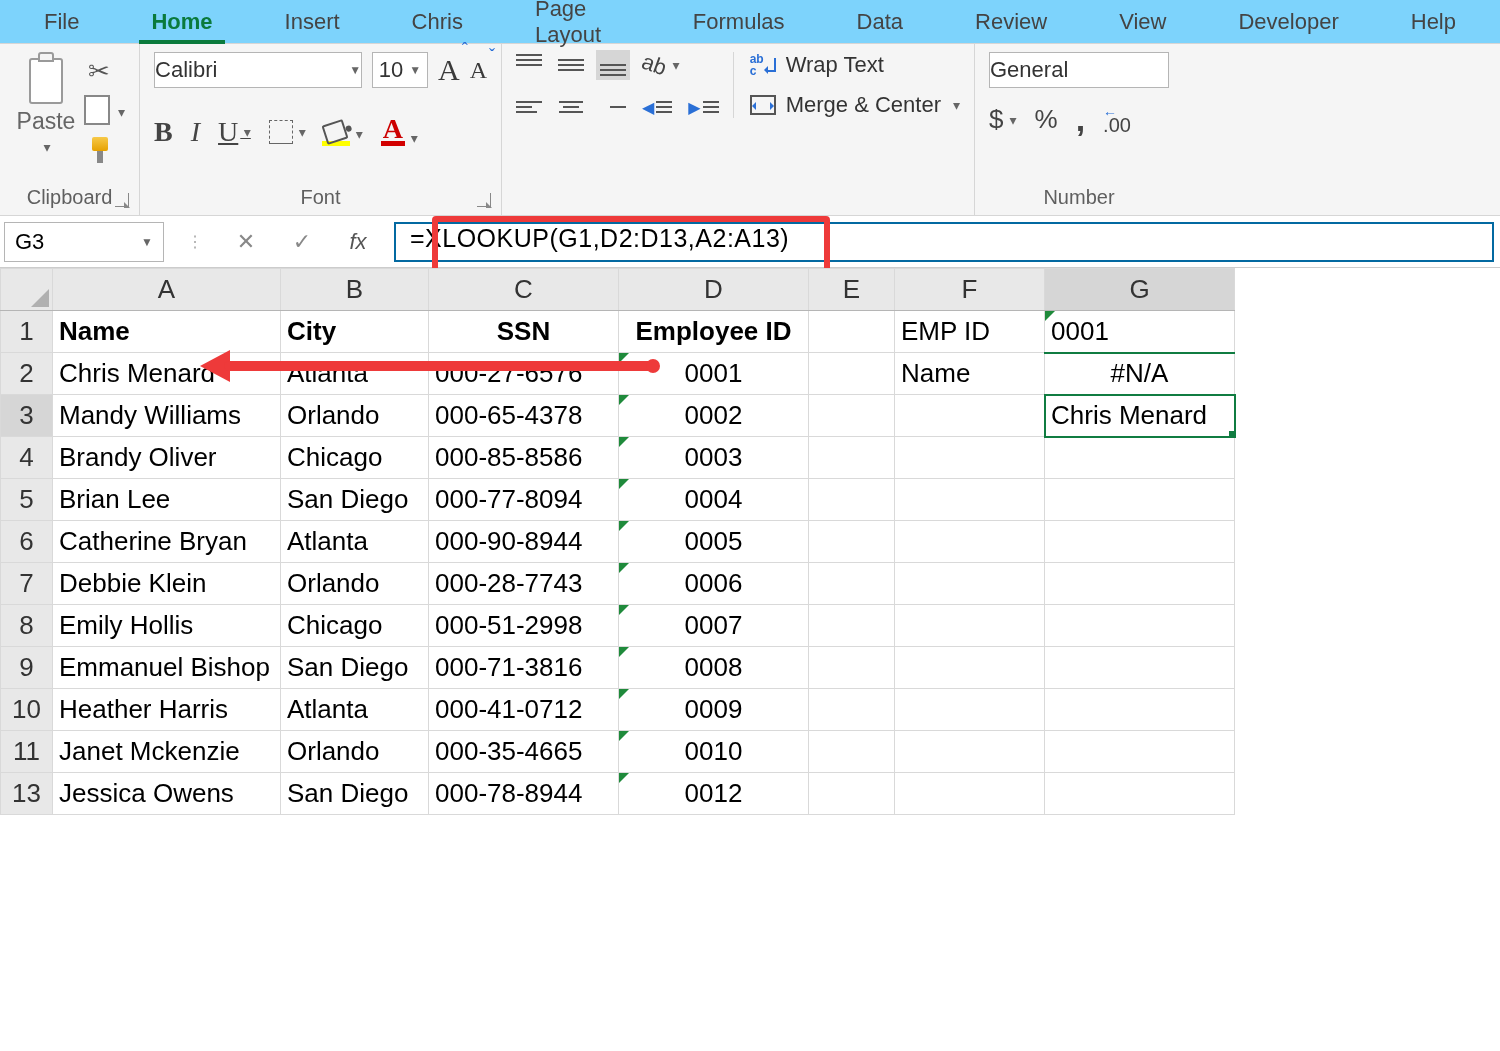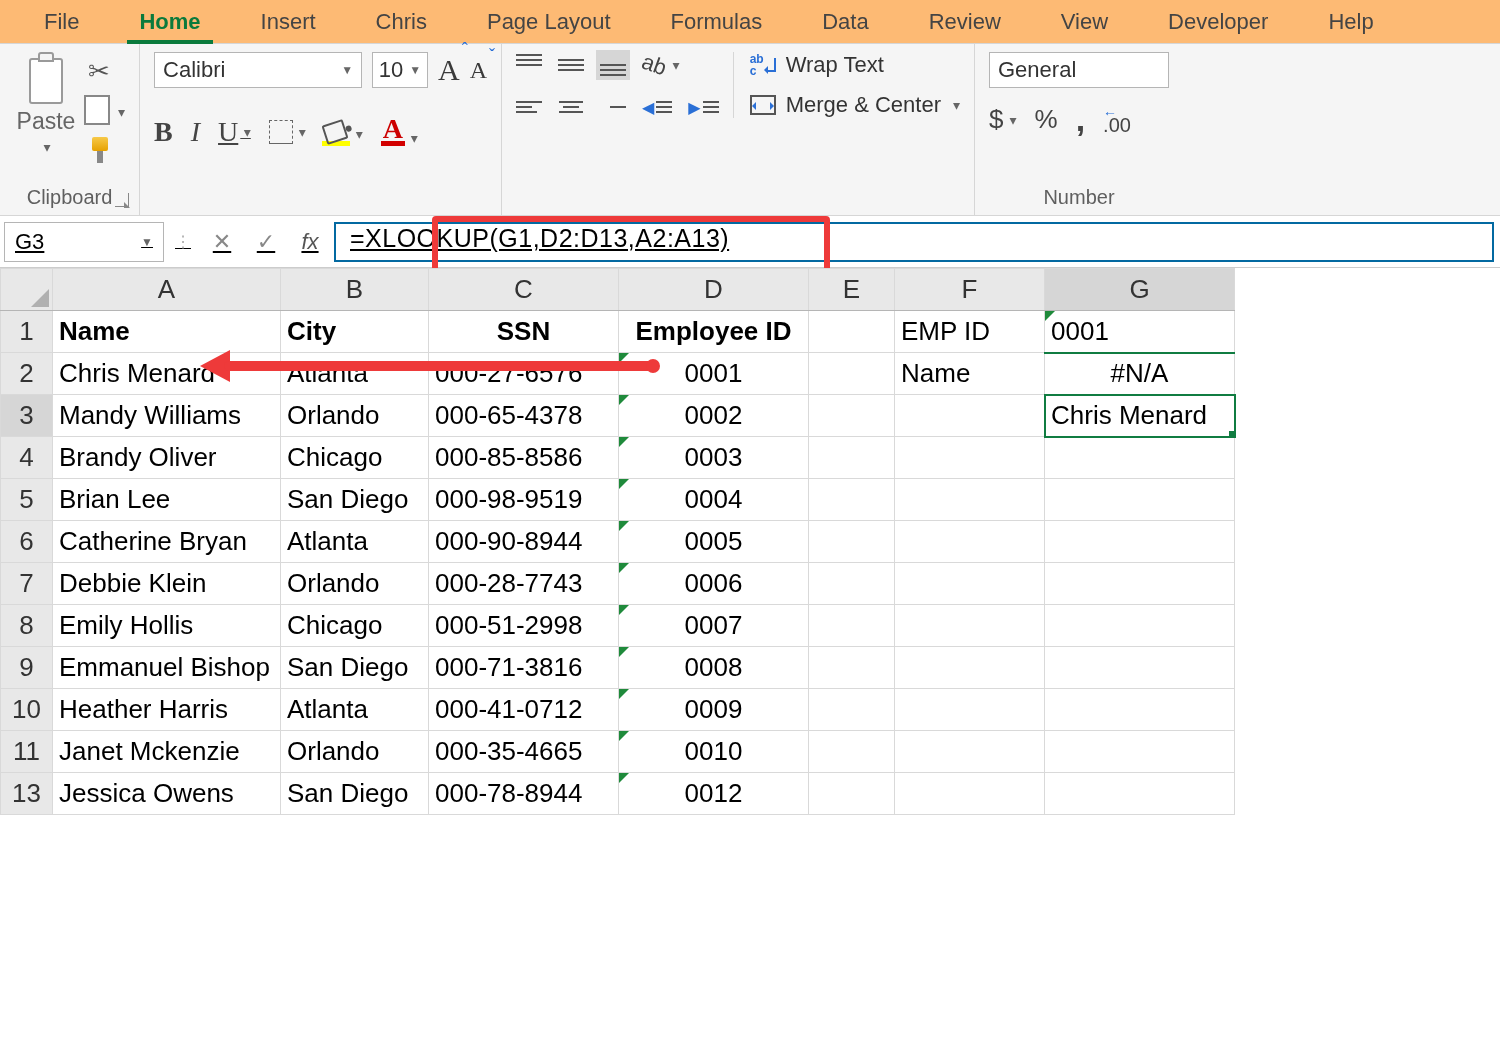--- a/index.html
+++ b/index.html
@@ -1,19 +1,19 @@
 <!DOCTYPE html>
 <html><head>
 <meta charset="utf-8">
 <style>
   * { box-sizing: border-box; margin: 0; padding: 0; }
   body { font-family: "Segoe UI", Arial, sans-serif; background: #fff; font-size: 16px; overflow: hidden; }
 
   
-  .ribbon-tabs { display: flex; align-items: center; height: 44px; background: #fdba74; border-bottom: 1px solid #d6d6d6; padding: 0 18px; gap: 8px; font-size: 22px; color: #444; }
+  .ribbon-tabs { display: flex; align-items: center; height: 44px; background: #7dd3fc; border-bottom: 1px solid #d6d6d6; padding: 0 18px; gap: 20px; font-size: 22px; color: #444; }
   .ribbon-tab { padding: 8px 26px; cursor: pointer; color: #444; }
   .ribbon-tab.active { color: #0a7a3c; font-weight: 600; position: relative; }
   .ribbon-tab.active::after { content: ""; position: absolute; left: 14px; right: 14px; bottom: -1px; height: 4px; background: #0a7a3c; }
 
   
   .ribbon { display: flex; background: #f5f5f5; border-bottom: 1px solid #d6d6d6; height: 172px; }
   .group { display: flex; flex-direction: column; border-right: 1px solid #d6d6d6; padding: 8px 14px 4px 14px; }
   .group-body { flex: 1; display: flex; align-items: flex-start; gap: 10px; }
   .group-label { text-align: center; color: #5f5f5f; font-size: 20px; padding: 4px 0 2px; position: relative; }
   .group-label .launcher { position: absolute; right: -4px; bottom: 4px; width: 14px; height: 14px; border: 1px solid #888; border-top: none; border-left: none; }
@@ -30,21 +30,21 @@
   .scissors { font-size: 26px; }
   .copy-icon { width: 22px; height: 26px; border: 2px solid #888; position: relative; background: #fff; }
   .copy-icon::before { content: ""; position: absolute; top: -6px; left: -6px; width: 22px; height: 26px; border: 2px solid #888; background: #fff; }
   .fmtpaint { width: 26px; height: 26px; position: relative; }
   .fmtpaint::before { content: ""; position: absolute; top: 0; left: 4px; width: 16px; height: 14px; background: linear-gradient(180deg,#f7c948,#e6a100); border-radius: 2px; }
   .fmtpaint::after { content: ""; position: absolute; top: 14px; left: 9px; width: 6px; height: 12px; background: #888; }
   .chev { font-size: 14px; color: #666; margin-left: 2px; }
 
   
   .font-row1 { display: flex; align-items: center; gap: 10px; }
-  .combo { display: flex; align-items: center; justify-content: space-between; background: #fff; border: 1px solid #b5b5b5; height: 36px; padding: 0 8px; font-size: 22px; color: #333; }
+  .combo { display: flex; align-items: center; justify-content: space-between; background: #fff; border: 1px solid #b5b5b5; height: 36px; padding: 0 0; font-size: 22px; color: #333; }
   .combo.font-name { width: 208px; }
   .combo.font-size { width: 56px; justify-content: center; gap: 6px; }
   .AaBig, .AaSmall { font-family: Georgia, serif; position: relative; color: #3a3a3a; }
   .AaBig { font-size: 30px; }
   .AaSmall { font-size: 24px; }
   .AaBig::after { content: "ˆ"; position: absolute; top: -14px; right: -8px; font-size: 18px; color: #2a6fd6; }
   .AaSmall::after { content: "ˇ"; position: absolute; top: -12px; right: -8px; font-size: 18px; color: #2a6fd6; }
 
   .font-row2 { display: flex; align-items: center; gap: 18px; margin-top: 18px; color: #444; }
   .bold { font-weight: 900; font-size: 28px; font-family: Georgia, serif; }
@@ -86,21 +86,21 @@
   .merge-ic::before { content:""; position:absolute; left:-4px; top:5px; border:4px solid transparent; border-right-color:#2a6fd6; }
   .merge-ic::after { content:""; position:absolute; right:-4px; top:5px; border:4px solid transparent; border-left-color:#2a6fd6; }
 
   
   .num-col { display:flex; flex-direction:column; gap:16px; }
   .num-row2 { display:flex; align-items:center; gap:18px; font-size:26px; color:#444; }
   .decimals { font-size:20px; display:inline-flex; flex-direction:column; line-height:0.8; }
   .decimals .arr { color:#2a6fd6; font-size:14px; }
 
   
-  .formula-bar { display:flex; align-items:center; height:52px; border-bottom:1px solid #ccc; background:#fff; padding:6px 6px 6px 0; gap:4px;text-decoration:underline; }
+  .formula-bar { display:flex; align-items:center; height:52px; border-bottom:1px solid #ccc; background:#fff; padding:6px 6px 6px 0; gap:16px; }
   .name-box { width:160px; border:1px solid #b5b5b5; height:40px; display:flex; align-items:center; justify-content:space-between; padding:0 10px; font-size:22px; margin-left:4px; background:#fff; }
   .fx-sep { width:30px; display:flex; align-items:center; justify-content:center; color:#aaa; }
   .fx-btn { width:40px; text-align:center; font-size:22px; color:#888; cursor:pointer; }
   .fx-btn.fx { font-style:italic; color:#555; }
   .formula-input { flex:1; height:40px; border:2px solid #0369a1; padding:0 14px; font-size:25px; letter-spacing:0.5px; }
   .red-box { position:absolute; border:6px solid #ee3a3a; border-radius:4px; pointer-events:none; }
 
   
   .grid-wrap { position:relative; }
   table.grid { border-collapse:collapse; table-layout:fixed; }
@@ -201,20 +201,21 @@
             <span class="bucket"></span>
             <span class="swatch yellow"></span>
             <span class="chev">&nbsp;▾</span>
           </span>
         <span style="display:inline-flex;align-items:flex-end;gap:4px;">
             <span class="fontcolor-A">A<span class="swatch red" style="margin:0;width:24px;"></span></span>
             <span class="chev">▾</span>
           </span>
       </div>
     </div>
+    <div class="group-label"><span>Font</span><span class="launcher"></span></div>
   </div>
 
   <div class="group">
     <div class="group-body">
       <div class="align-rows">
         <div class="align-row">
           <span class="align-ic top">
               <span></span>
               <span></span>
               <span></span>
@@ -385,21 +386,21 @@
           <td>000-85-8586</td>
           <td class="center green-tri">0003</td>
           <td></td>
           <td></td>
           <td></td>
         </tr>
     <tr>
           <th class="rowhdr">5</th>
           <td>Brian Lee</td>
           <td>San Diego</td>
-          <td>000-98-9519</td>
+          <td>000-77-8094</td>
           <td class="center green-tri">0004</td>
           <td></td>
           <td></td>
           <td></td>
         </tr>
     <tr>
           <th class="rowhdr">6</th>
           <td>Catherine Bryan</td>
           <td>Atlanta</td>
           <td>000-90-8944</td>

